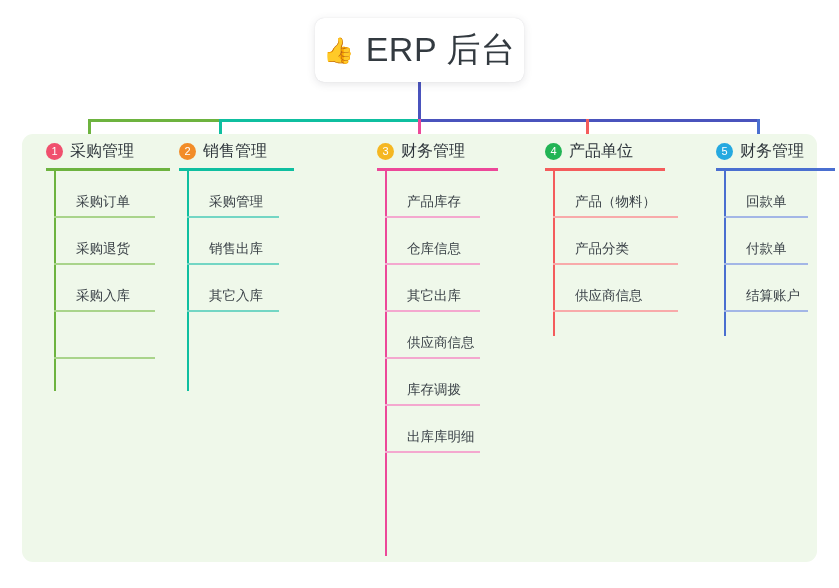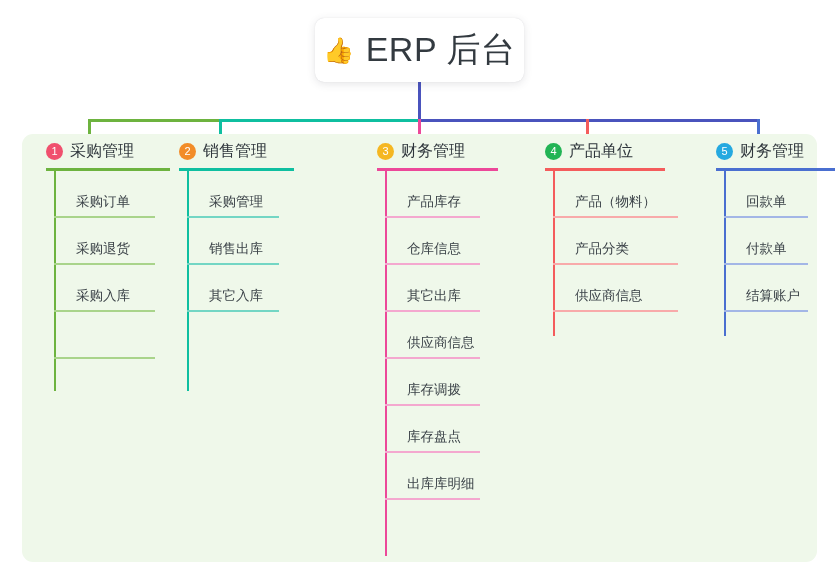--- a/index.html
+++ b/index.html
@@ -180,24 +180,20 @@
         </div>
         <div class="leaf">
           <span class="leaf-text">供应商信息</span>
           <div class="leaf-rule" style="background: rgb(244, 168, 207); width: 95px;"></div>
         </div>
         <div class="leaf">
           <span class="leaf-text">库存调拨</span>
           <div class="leaf-rule" style="background: rgb(244, 168, 207); width: 95px;"></div>
         </div>
         <div class="leaf">
-          <span class="leaf-text">库存盘点</span>
-          <div class="leaf-rule" style="background: rgb(244, 168, 207); width: 95px;"></div>
-        </div>
-        <div class="leaf">
           <span class="leaf-text">出库库明细</span>
           <div class="leaf-rule" style="background: rgb(244, 168, 207); width: 95px;"></div>
         </div>
       </div>
     </div>
     <div class="column" style="left: 511px;">
       <div class="col-head">
         <span class="badge" style="background: rgb(34, 180, 85);">4</span>
         <span class="col-title">产品单位</span>
       </div>

